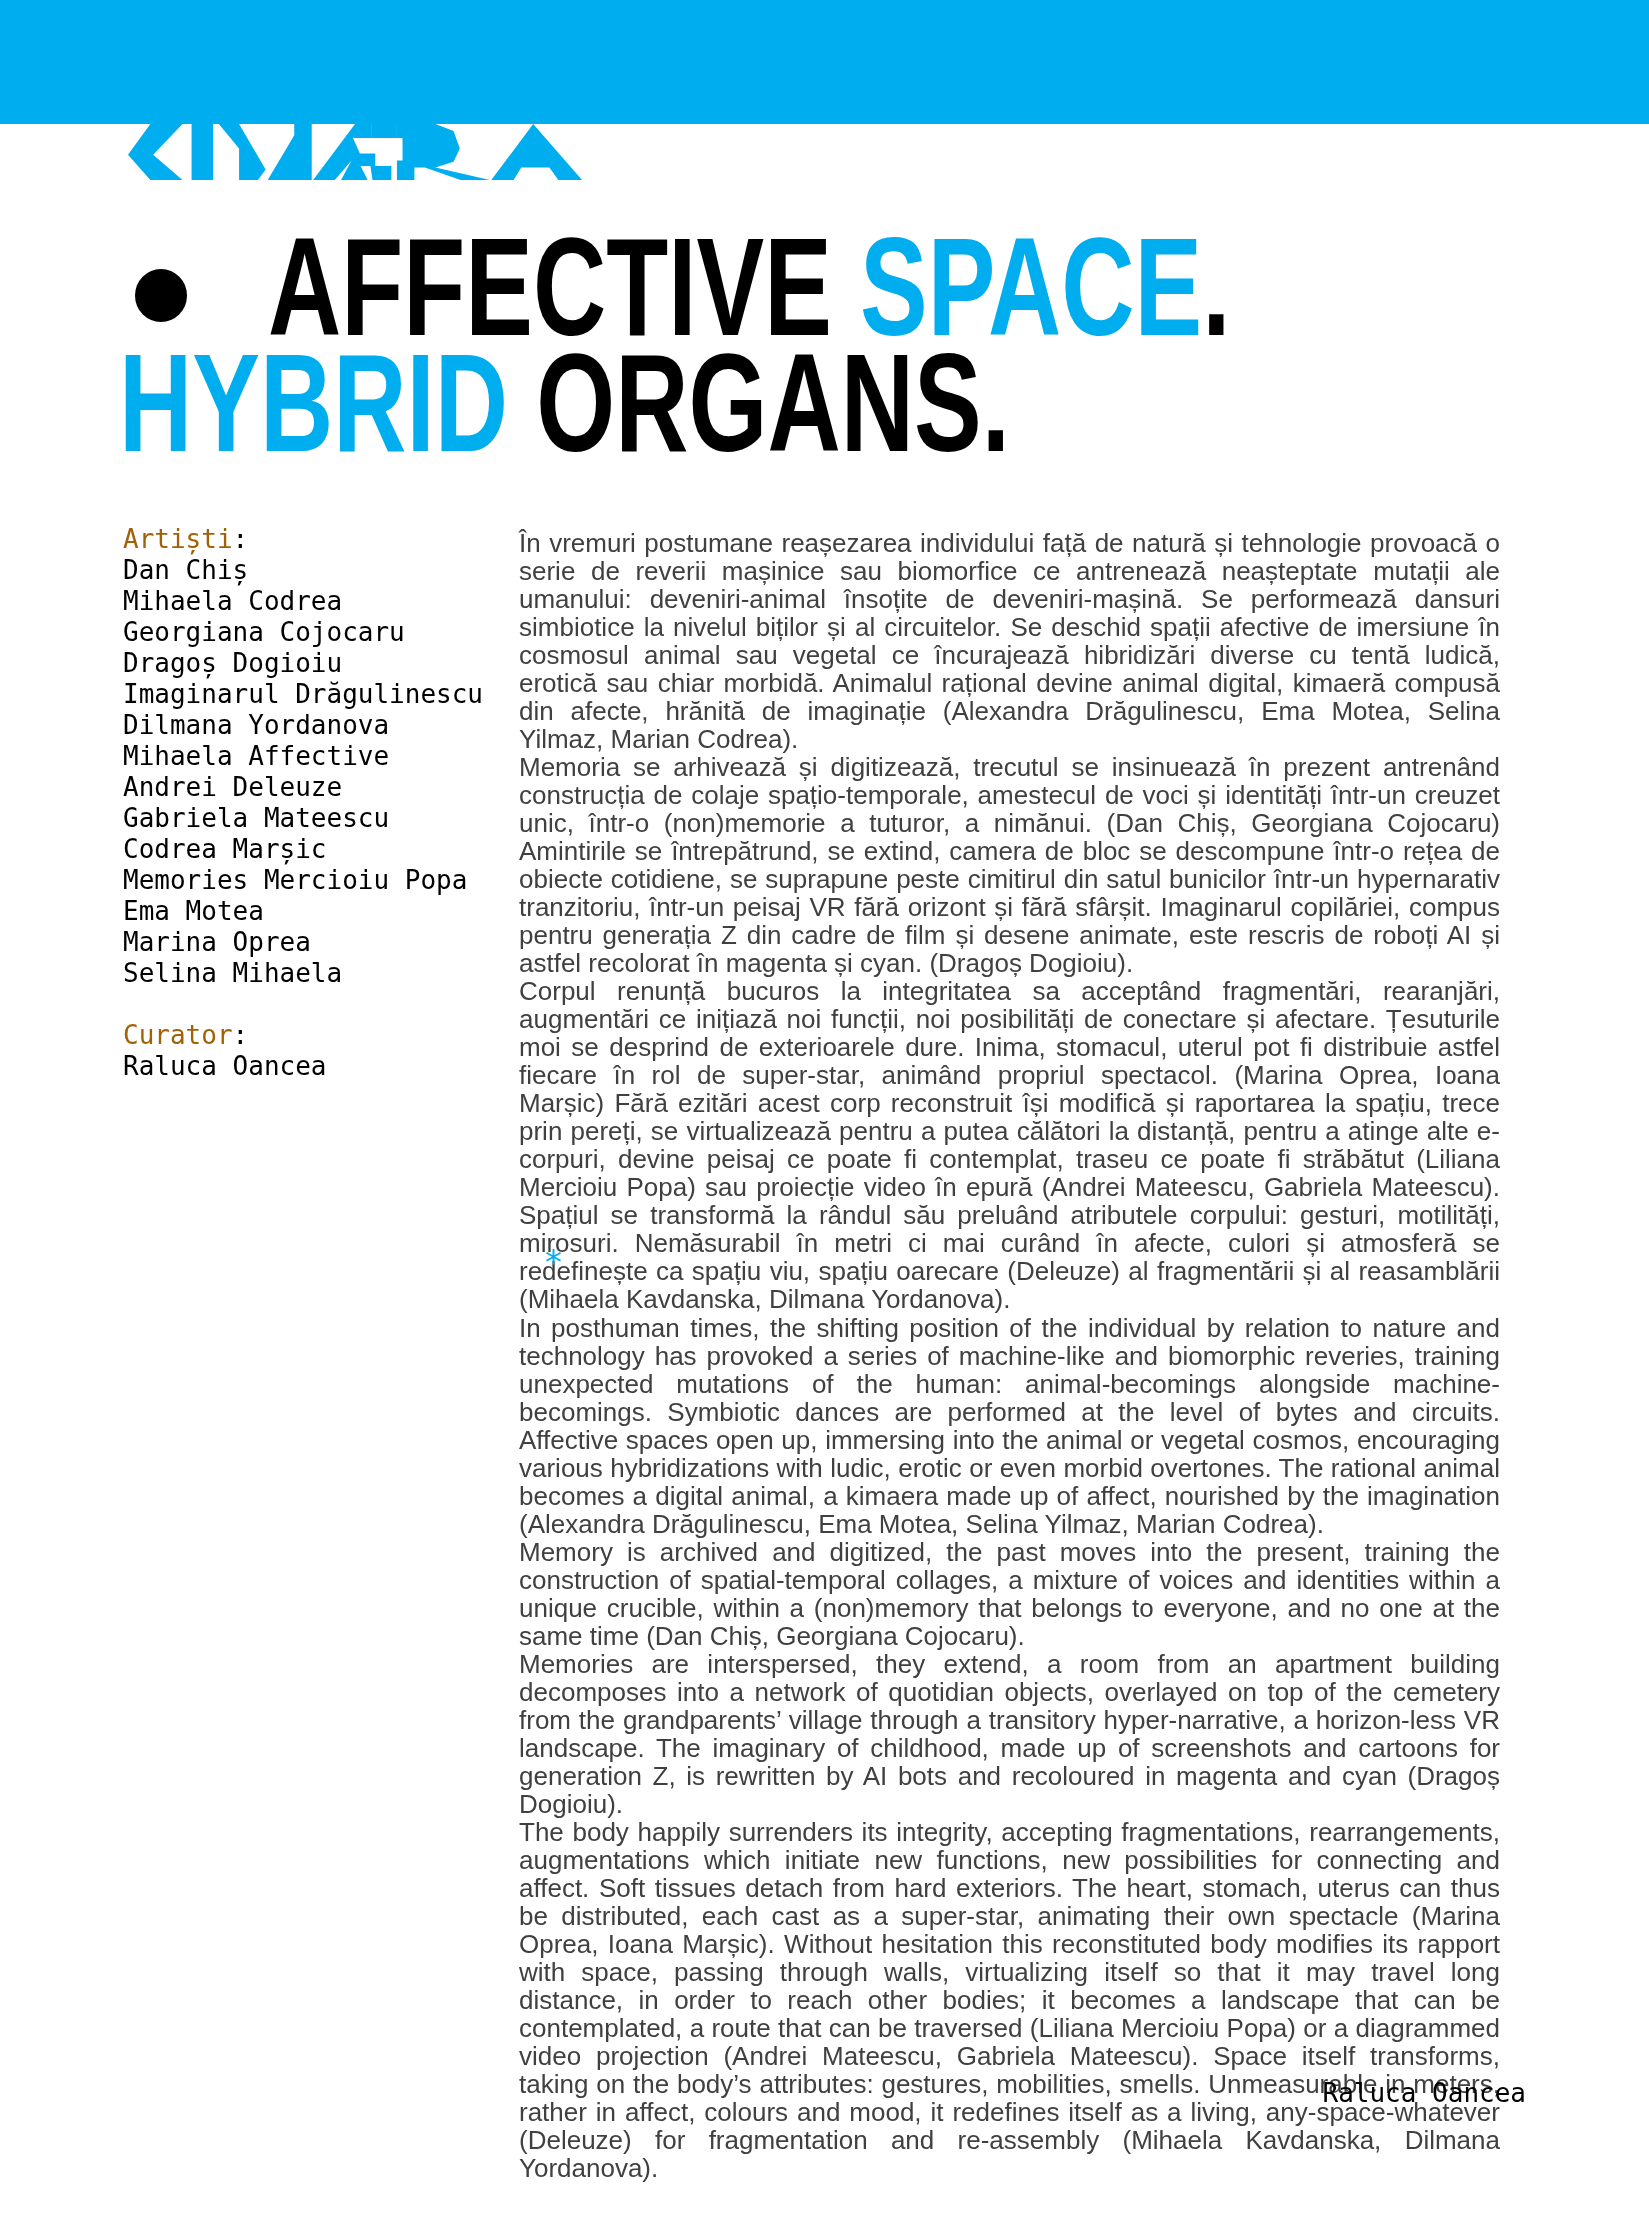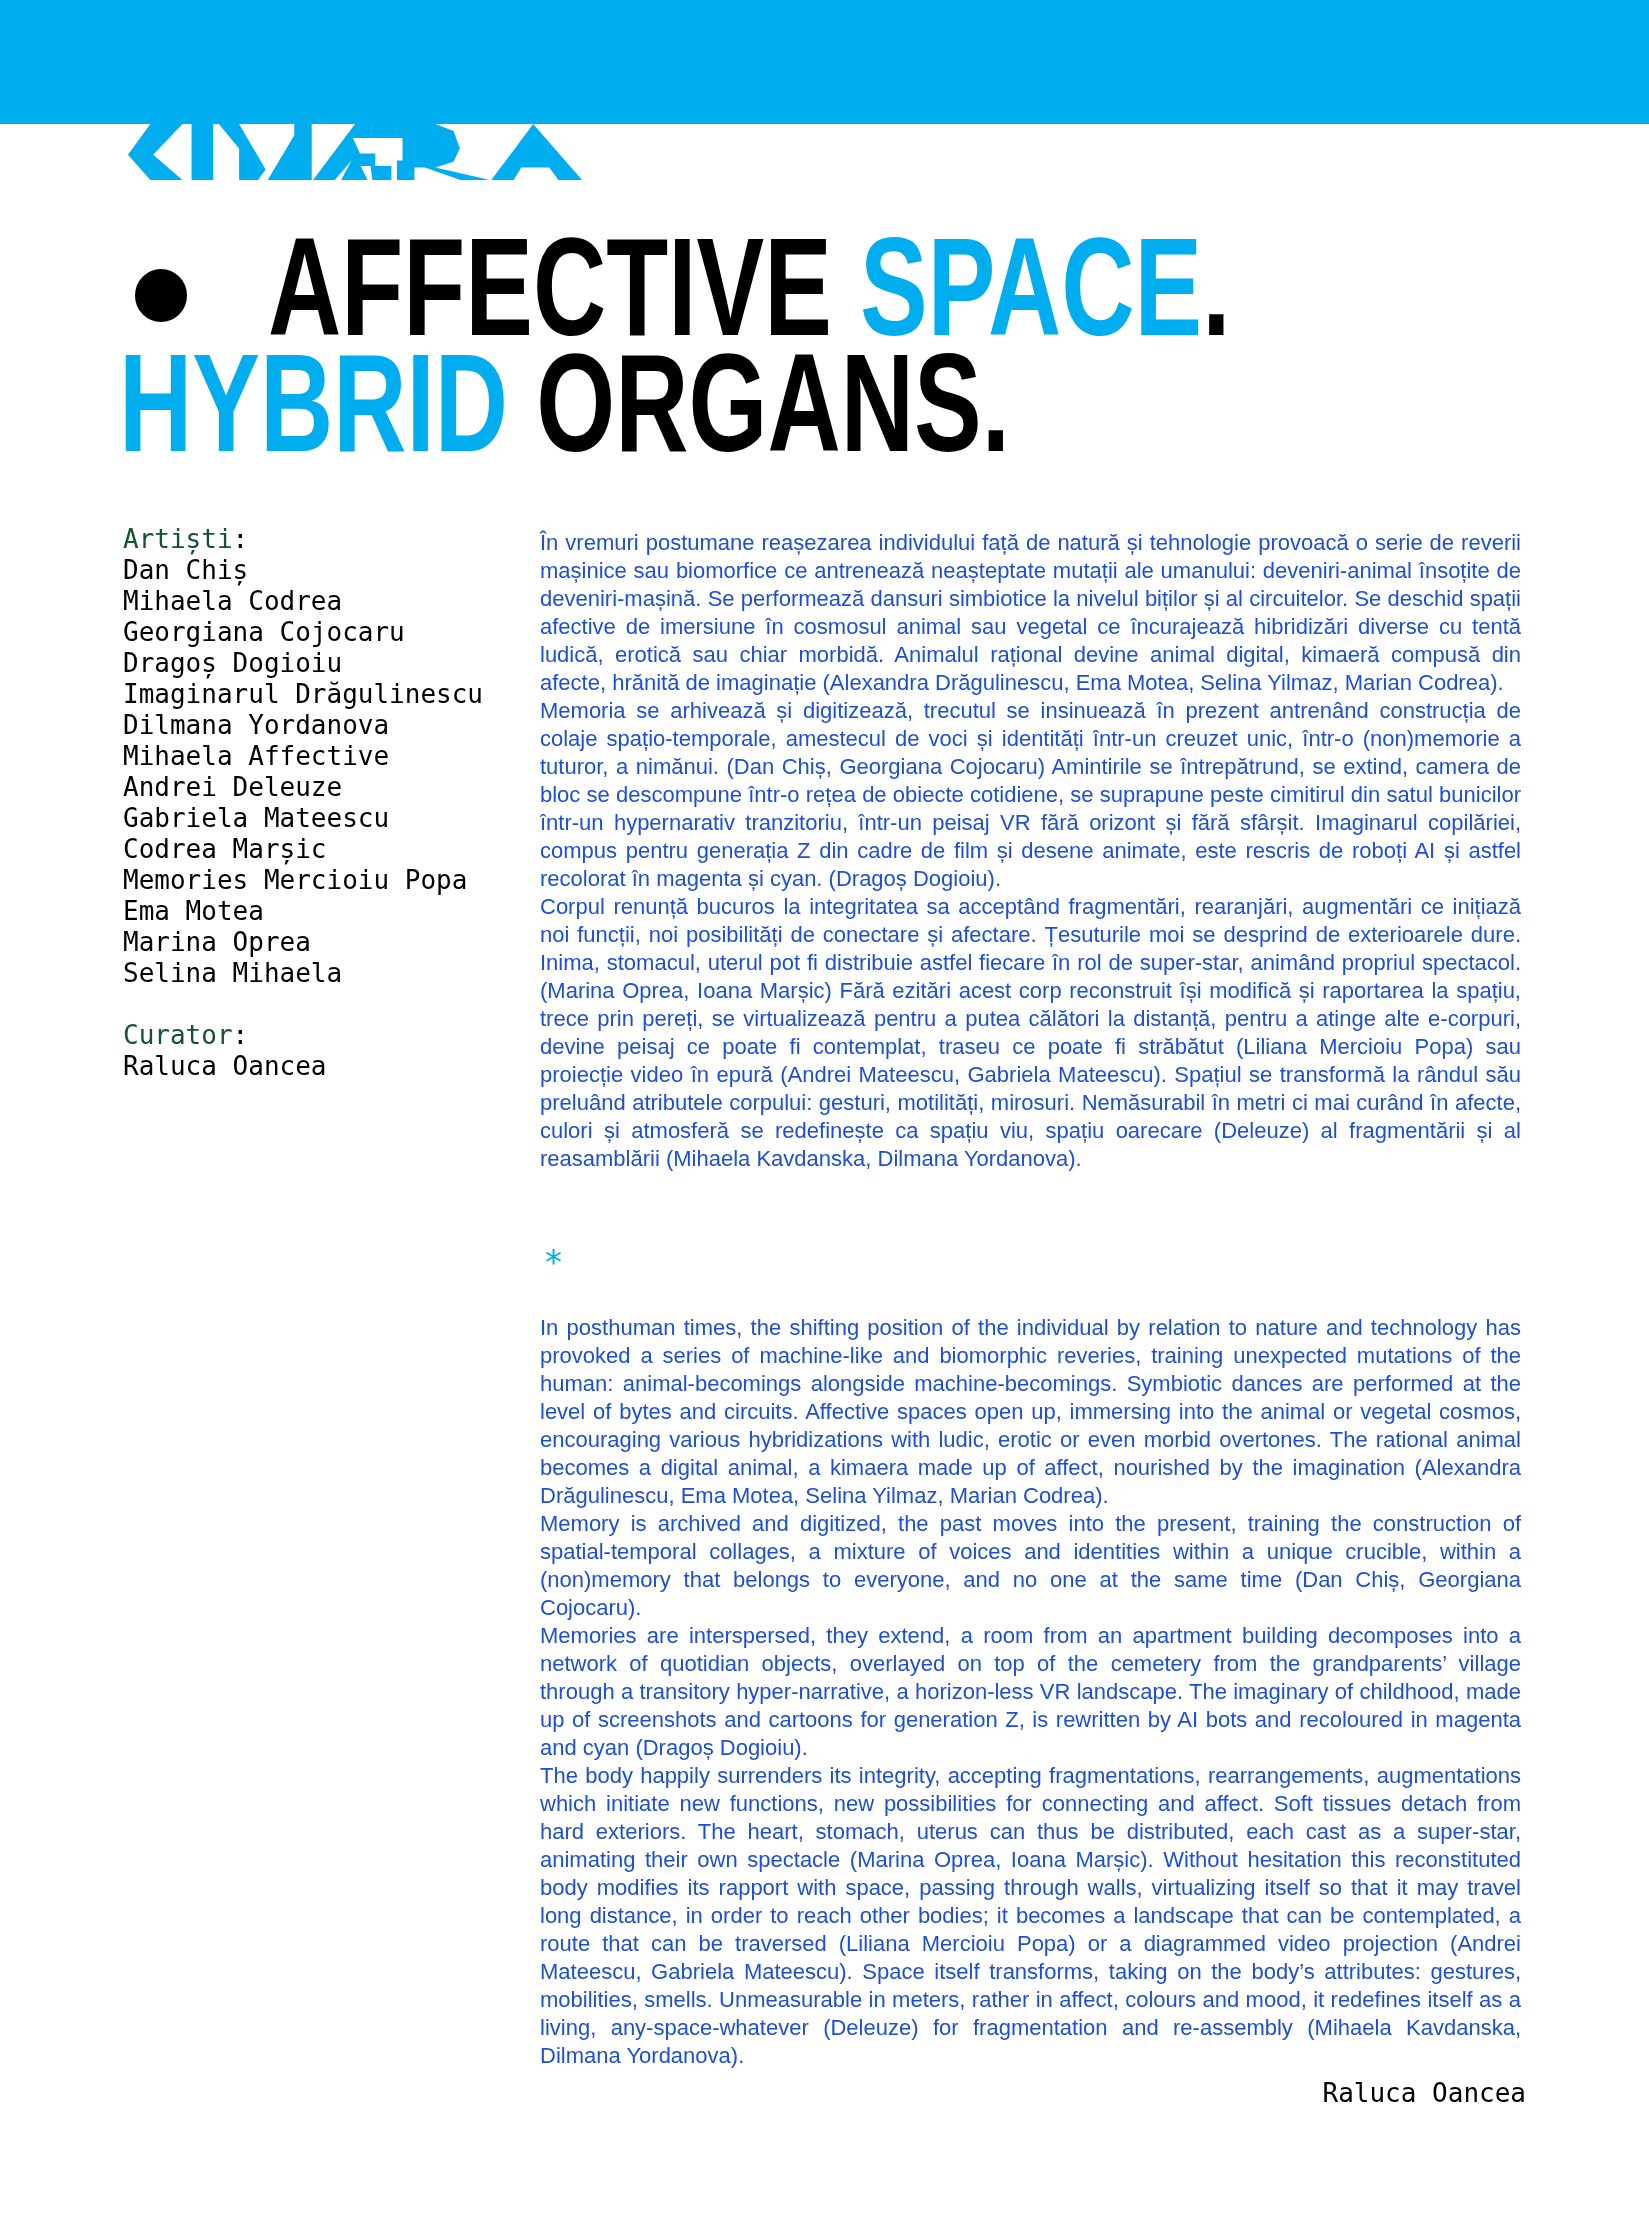--- a/index.html
+++ b/index.html
@@ -7,23 +7,23 @@
   .top-band { position: absolute; left: 0; top: 0; width: 1650px; height: 124px; background: #00AEEF; }
   .logo { position: absolute; left: 128px; top: 124px; width: 489px; height: 56px; }
   .logo svg { width: 100%; height: 100%; display: block; }
   .title-line { position: absolute; left: 0; white-space: nowrap; font-family: "Liberation Sans", sans-serif; font-weight: bold; font-size: 140px; line-height: 1; transform-origin: 0 0; }
   .title-line .accent { color: #00AEEF; }
   .title-line .dark { color: #000; }
   .line1 { top: 217px; left: 268px; transform: scaleX(0.725); }
   .line2 { top: 333px; left: 119px; transform: scaleX(0.725); }
   .bullet { position: absolute; left: 135px; top: 269px; width: 52px; height: 53px; border-radius: 50%; background: #000; }
   .side { position: absolute; left: 123px; top: 524px; font-family: "DejaVu Sans Mono", monospace; font-size: 26px; line-height: 31px; color: #000; }
-  .side .label { color: #14532d; }
+  .side .label { color: #a16207; }
   .side .gap { height: 31px; }
-  .body-col { position: absolute; left: 540px; width: 981px; font-family: "Liberation Sans", sans-serif; font-size: 22px; line-height: 28px; color: #1d4ed8; }
+  .body-col { position: absolute; left: 519px; width: 981px; font-family: "Liberation Sans", sans-serif; font-size: 26px; line-height: 28px; color: #404040; }
   .body-col p { margin: 0; text-align: justify; }
   .ro { top: 529px; }
   .asterisk { position: absolute; left: 545px; top: 1245px; font-family: "DejaVu Sans", sans-serif; font-size: 34px; line-height: 1; color: #00AEEF; }
   .en { top: 1314px; }
   .signature { position: absolute; right: 124px; top: 2078px; font-family: "DejaVu Sans Mono", monospace; font-size: 26px; line-height: 31px; color: #000; }
 </style>
 </head>
 <body>
 
 <div class="top-band"></div>

